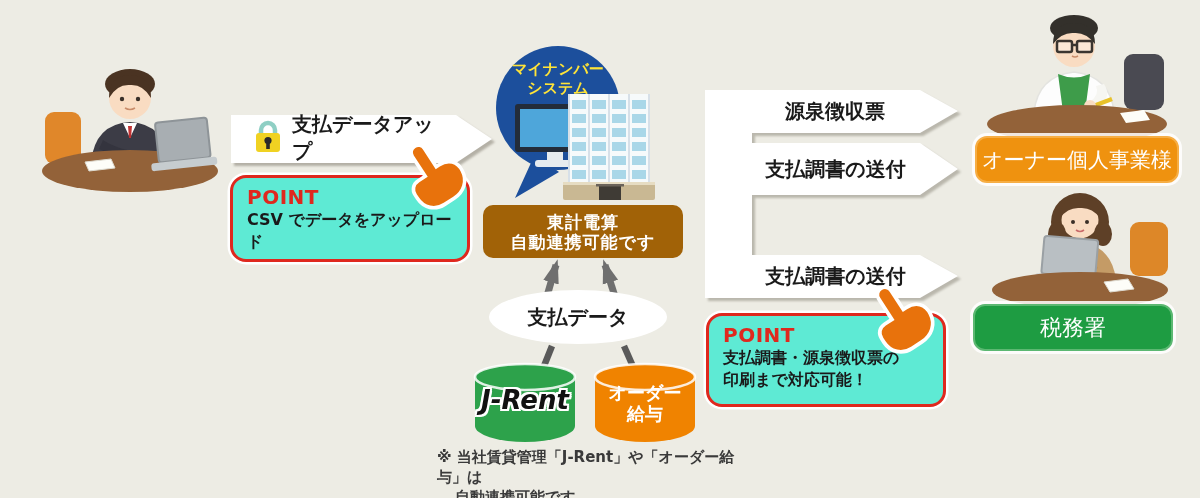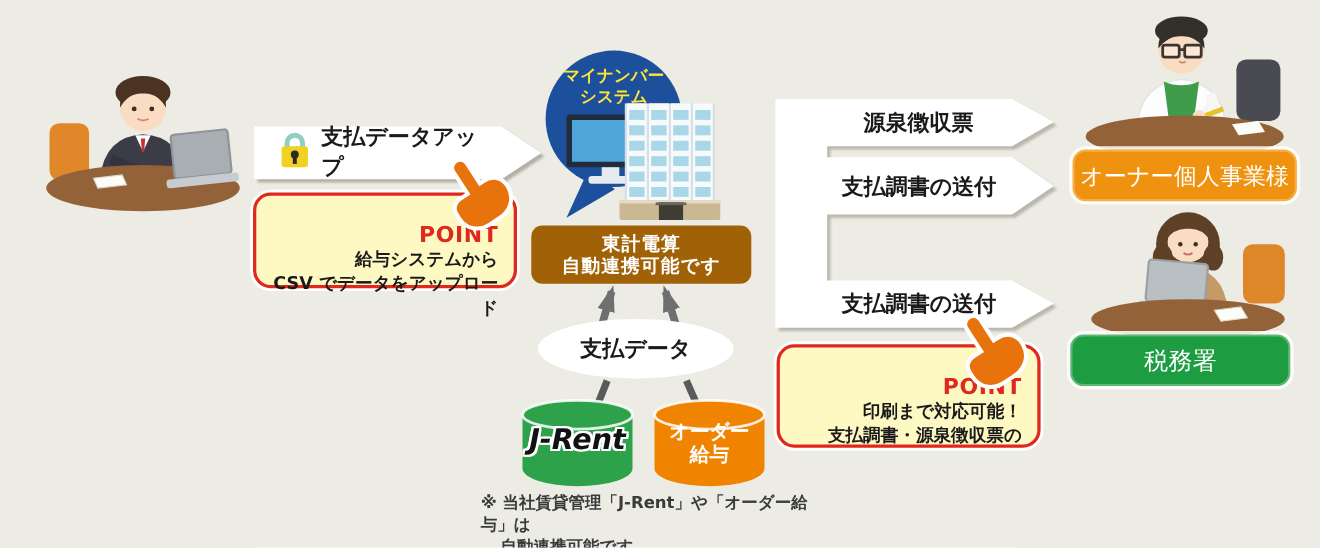--- a/index.html
+++ b/index.html
@@ -20,22 +20,22 @@
           background:#1E9C42; border:2.5px solid #5CB872; }
 
   
   .arrow-upload { left:230px; top:112px; width:266px; height:54px;
           filter:drop-shadow(3px 3px 1px rgba(110,105,90,.45)); }
   .arrow-upload-text { left:292px; top:112px; width:160px; height:52px; display:flex;
           align-items:center; font-size:20px; font-weight:bold; color:#1A1A1A; }
   .lock { left:252px; top:118px; }
 
   
-  .pointbox { position:absolute; background:#fef9c3; border:3.5px solid #DF281E;
-          border-radius:16px; box-shadow:0 0 0 2.5px #fff; padding:23px 14px 6px;text-align:right; }
+  .pointbox { position:absolute; background:#5eead4; border:3.5px solid #DF281E;
+          border-radius:16px; box-shadow:0 0 0 2.5px #fff; padding:7px 14px 6px; }
   .pointbox-upload { left:230px; top:175px; width:240px; height:87px; }
   .pointbox-print  { left:706px; top:313px; width:240px; height:94px; }
   .point-title { color:#DF281E; font-size:20px; font-weight:800; letter-spacing:.5px; line-height:24px; }
   .point-line  { color:#1A1A1A; font-size:16px; font-weight:700; line-height:22px; }
 
   
   .bubble { left:496px; top:46px; width:124px; height:124px; border-radius:50%;
           background:#1C4F9C; z-index:1; }
   .bubble-tail { left:505px; top:150px; z-index:1; }
   .bubble-text { left:496px; top:60px; width:124px; text-align:center; color:#FFE438;
@@ -113,21 +113,20 @@
   <svg class="abs lock" width="32" height="38" viewBox="0 0 32 38">
     <path d="M9,18 V12 a7,7 0 0 1 14,0 V18" fill="none" stroke="#8FCFC4" stroke-width="4.5"></path>
     <rect x="4" y="15" width="24" height="19" rx="3" fill="#F0D222"></rect>
     <circle cx="16" cy="22.5" r="3.6" fill="#2A2A2A"></circle>
     <rect x="14.2" y="24.5" width="3.6" height="6.5" fill="#2A2A2A"></rect>
   </svg>
   <div class="abs arrow-upload-text">支払データアップ</div>
 
   <div class="pointbox pointbox-upload">
     <div class="point-title">POINT</div>
-    <div class="point-line">給与システムから</div>
     <div class="point-line">CSV でデータをアップロード</div>
   </div>
 
   <svg class="hand hand-upload" width="62" height="74" viewBox="0 0 60 70">
     <path d="M30,2 C34,2 37,5 37,9 V30 H40 C51,30 57,37 56,47 C55,58 46,65 35,65 H24
              C13,65 5,57 5,46 V42 C5,36 9,32 15,32 H23 V9 C23,5 26,2 30,2 Z" fill="#E8720C" stroke="#FFFFFF" stroke-width="3.5"></path>
   </svg>
 
   <div class="abs bubble"></div>
   <svg class="abs bubble-tail" width="60" height="50" viewBox="0 0 60 50">
@@ -225,22 +224,22 @@
 
   <svg class="abs comb" width="262" height="218" viewBox="0 0 262 218">
     <path d="M2,4 H217 L255,25 L217,47 H49 V57 H217 L255,83 L217,109 H49 V169 H217 L255,190 L217,212 H2 Z" fill="#FFFFFF"></path>
   </svg>
   <div class="combtext combtext-a">源泉徴収票</div>
   <div class="combtext combtext-b">支払調書の送付</div>
   <div class="combtext combtext-c">支払調書の送付</div>
 
   <div class="pointbox pointbox-print">
     <div class="point-title">POINT</div>
+    <div class="point-line">支払調書・源泉徴収票の</div>
     <div class="point-line">印刷まで対応可能！</div>
-    <div class="point-line">支払調書・源泉徴収票の</div>
   </div>
 
   <svg class="hand hand-print" width="64" height="76" viewBox="0 0 60 70">
     <path d="M30,2 C34,2 37,5 37,9 V30 H40 C51,30 57,37 56,47 C55,58 46,65 35,65 H24
              C13,65 5,57 5,46 V42 C5,36 9,32 15,32 H23 V9 C23,5 26,2 30,2 Z" fill="#E8720C" stroke="#FFFFFF" stroke-width="3.5"></path>
   </svg>
 
   <svg class="figure" style="left:972px; top:12px;" width="215" height="132" viewBox="0 0 215 132">
     <rect x="152" y="42" width="40" height="56" rx="9" fill="#4A4A52"></rect>
     <ellipse cx="102" cy="16" rx="24" ry="13" fill="#33302B"></ellipse>

